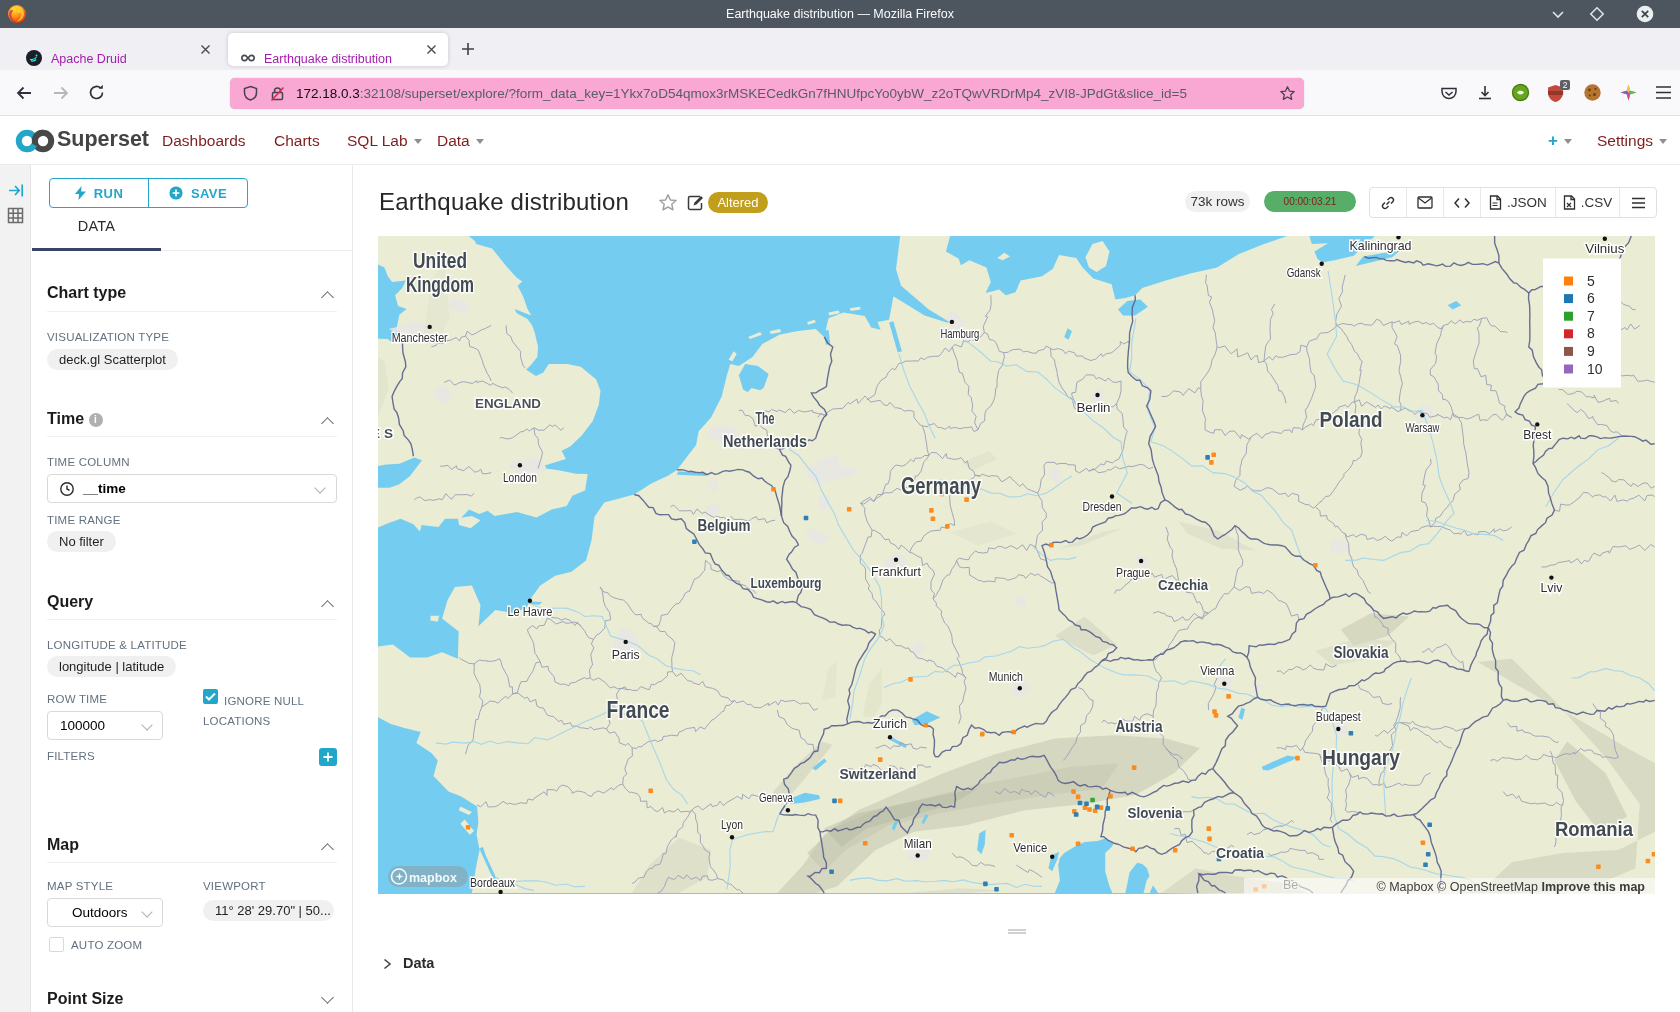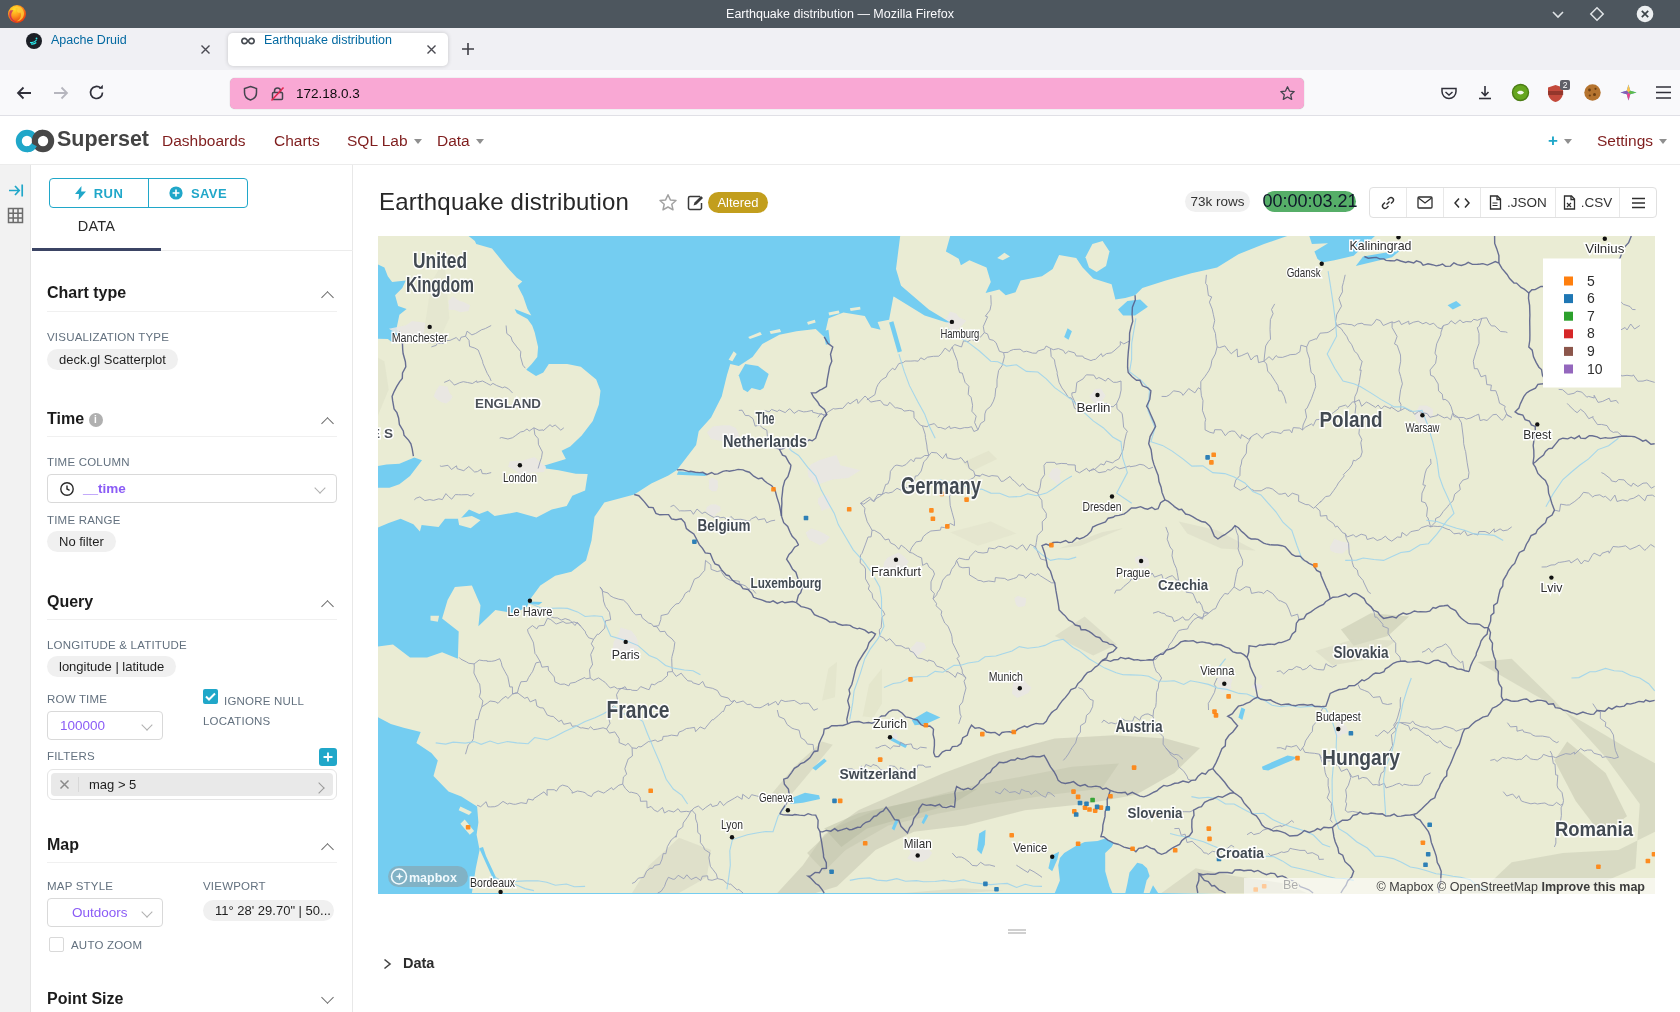--- a/index.html
+++ b/index.html
@@ -1,38 +1,38 @@
 <!DOCTYPE html>
 <html><head><meta charset="utf-8"><title>Earthquake distribution</title><style>
 *{margin:0;padding:0;box-sizing:border-box}
 html,body{width:1680px;height:1012px;overflow:hidden;font-family:"Liberation Sans",sans-serif;background:#fff}
 .titlebar{position:absolute;left:0;top:0;width:1680px;height:44px;background:#4d565e}
 .tb-title{position:absolute;left:0;right:0;top:0;height:28px;line-height:28px;text-align:center;color:#fbfbfe;font-size:12.5px}
 .winbtn{position:absolute;top:5px;width:18px;height:18px}
 .tabbar{position:absolute;left:0;top:28px;width:1680px;height:42px;background:#f0f0f4}
-.tab{position:absolute;top:5px;height:33px;border-radius:5px;font-size:12.5px;color:#0369a1;display:flex;align-items:flex-start}
+.tab{position:absolute;top:5px;height:33px;border-radius:5px;font-size:12.5px;color:#a21caf;display:flex;align-items:flex-end}
 .tab.active{background:#fff;box-shadow:0 0 4px rgba(0,0,0,.18)}
 .toolbar{position:absolute;left:0;top:70px;width:1680px;height:46px;background:#f9f9fb;border-bottom:1px solid #e0e0e6}
 .urlbar{position:absolute;left:230px;top:78px;width:1074px;height:31px;background:#f9a8d4;border-radius:5px;box-shadow:0 0 1px rgba(0,0,0,.35);display:flex;align-items:center;font-size:13.5px;color:#5b5b66}
 .navbar{position:absolute;left:0;top:117px;width:1680px;height:48px;background:#fff;border-bottom:1px solid #ececec}
 .nav-item{position:absolute;top:0;height:48px;line-height:48px;font-size:15.5px;color:#7f1d1d}
 .caret{display:inline-block;width:0;height:0;border-left:4px solid transparent;border-right:4px solid transparent;border-top:5px solid #8f8f8f;margin-left:6px;vertical-align:middle}
 .leftstrip{position:absolute;left:0;top:165px;width:31px;height:847px;background:#f2f2f2;border-right:1px solid #e4e4e4}
 .panel{position:absolute;left:32px;top:165px;width:321px;height:847px;background:#fff;border-right:1px solid #e8e8e8}
 .runsave{position:absolute;left:17px;top:13px;width:199px;height:30px;border:1px solid #20a7c9;border-radius:4px;display:flex;color:#20a7c9;font-size:13px;font-weight:700;letter-spacing:.4px}
 .runsave .seg{flex:1;display:flex;align-items:center;justify-content:center}
 .runsave .seg:first-child{border-right:1px solid #20a7c9}
 .datatab{position:absolute;left:0;top:53px;width:129px;text-align:center;font-size:14.5px;color:#2a2a2a;letter-spacing:.3px}
 .tabline{position:absolute;left:0;top:83px;width:129px;height:3px;background:#3b4464}
 .tabline2{position:absolute;left:0;top:85px;width:321px;height:1px;background:#ececec}
 .sechead{position:absolute;left:15px;font-size:16px;font-weight:600;color:#1b1b1b}
 .secdiv{position:absolute;left:15px;width:290px;height:1px;background:#f0f0f0}
 .lbl{position:absolute;font-size:11.5px;color:#63717f;letter-spacing:.2px}
 .pill{position:absolute;background:#f0f0f0;border-radius:11px;font-size:13px;color:#1f1f1f;padding:3px 12px;white-space:nowrap}
-.sel{position:absolute;height:29px;border:1px solid #d9d9d9;border-radius:4px;background:#fff;font-size:13.5px;color:#8b5cf6;display:flex;align-items:center}
+.sel{position:absolute;height:29px;border:1px solid #d9d9d9;border-radius:4px;background:#fff;font-size:13.5px;color:#000000;display:flex;align-items:center}
 .chev{position:absolute;width:8px;height:8px;border-right:1.4px solid #b0b0b0;border-bottom:1.4px solid #b0b0b0;transform:rotate(45deg)}
 .up{transform:rotate(-135deg) !important}
 .carr{position:absolute;width:9px;height:9px;border-right:1.6px solid #6a6a6a;border-bottom:1.6px solid #6a6a6a}
 .main-title{position:absolute;left:379px;top:188px;font-size:24px;font-weight:500;color:#272727;letter-spacing:.2px}
 .badge{position:absolute;border-radius:11px;font-size:13px;display:flex;align-items:center;justify-content:center}
 .btngroup{position:absolute;left:1369px;top:187px;height:31px;border:1px solid #e0e0e0;border-radius:4px;background:#fff;display:flex;align-items:center}
 .btngroup .bseg{height:100%;display:flex;align-items:center;justify-content:center;border-right:1px solid #e8e8e8;font-size:13.5px;color:#333}
 .btngroup .bseg:last-child{border-right:none}
 .checkbox{position:absolute;width:15px;height:15px;border-radius:2px}
 svg text{dominant-baseline:alphabetic}
@@ -101,20 +101,21 @@
 <div class="urlbar">
     <svg style="margin-left:12px" width="17" height="17" viewBox="0 0 17 17">
       <path d="M8.5 1.5l6 2v4c0 3.5-2.5 6.5-6 7.5-3.5-1-6-4-6-7.5v-4z" fill="none" stroke="#44444e" stroke-width="1.5"></path>
     </svg>
     <svg style="margin-left:10px" width="17" height="17" viewBox="0 0 17 17">
       <rect x="3.5" y="7.5" width="10" height="7" rx="1" fill="none" stroke="#44444e" stroke-width="1.5"></rect>
       <path d="M5.5 7.5V6a3 3 0 0 1 6 0v1.5" fill="none" stroke="#44444e" stroke-width="1.5"></path>
       <path d="M2.5 15.5l12-13" stroke="#e22850" stroke-width="1.6"></path>
     </svg>
     <span style="margin-left:10px;color:#0c0c0d">172.18.0.3</span>
+    <span>:32108/superset/explore/?form_data_key=1Ykx7oD54qmox3rMSKECedkGn7fHNUfpcYo0ybW_z2oTQwVRDrMp4_zVI8-JPdGt&amp;slice_id=5</span>
     <svg style="position:absolute;right:8px;top:7px" width="17" height="17" viewBox="0 0 17 17">
       <path d="M8.5 1.8l2 4.3 4.7.5-3.5 3.2 1 4.6-4.2-2.4-4.2 2.4 1-4.6L1.8 6.6l4.7-.5z" fill="none" stroke="#44444e" stroke-width="1.3" stroke-linejoin="round"></path>
     </svg>
   </div>
 <svg style="position:absolute;left:1440px;top:84px" width="18" height="18" viewBox="0 0 18 18">
     <path d="M2 4.5h14v3a7 7 0 0 1-14 0z" fill="none" stroke="#30303a" stroke-width="1.5"></path>
     <path d="M5.5 8l3.5 3 3.5-3" fill="none" stroke="#30303a" stroke-width="1.5"></path>
   </svg>
 <svg style="position:absolute;left:1476px;top:84px" width="18" height="18" viewBox="0 0 18 18">
     <path d="M9 2v9M5.5 8L9 11.5 12.5 8" fill="none" stroke="#30303a" stroke-width="1.6"></path>
@@ -215,29 +216,20 @@
     <div class="lbl" style="left:15px;top:528px">ROW TIME</div>
     <div class="checkbox" style="left:171px;top:524px;background:#20a7c9"><svg width="15" height="15" viewBox="0 0 15 15">
         <path d="M3 7.5l3 3 6-6" fill="none" stroke="#fff" stroke-width="2"></path>
       </svg></div>
     <div class="lbl" style="left:171px;top:526px;width:125px;line-height:20px;text-indent:21px">IGNORE NULL LOCATIONS</div>
     <div class="sel" style="left:15px;top:546px;width:116px;padding-left:12px">100000<div class="chev" style="right:11px;top:9px"></div></div>
     <div class="lbl" style="left:15px;top:585px">FILTERS</div>
     <div style="position:absolute;left:287px;top:583px;width:18px;height:18px;background:#20a7c9;border-radius:3px"><svg width="18" height="18" viewBox="0 0 18 18">
         <path d="M9 4.5v9M4.5 9h9" stroke="#fff" stroke-width="1.8"></path>
       </svg></div>
-    <div style="position:absolute;left:15px;top:604px;width:290px;height:31px;border:1px solid #e4e4e4;border-radius:6px;background:#fff">
-      <div style="position:absolute;left:3px;top:3px;right:3px;bottom:3px;background:#e9e9e9;border-radius:4px;display:flex;align-items:center;font-size:13px;color:#1f1f1f">
-      <svg width="11" height="11" viewBox="0 0 11 11" style="margin:0 8px 0 8px">
-          <path d="M1.5 1.5l8 8M9.5 1.5l-8 8" stroke="#8a8a8a" stroke-width="1.5"></path>
-        </svg>
-      <span style="border-left:1px solid #d8d8d8;padding-left:10px">mag &gt; 5</span>
-      <div class="chev" style="right:10px;top:11px;transform:rotate(-45deg);border-color:#9a9a9a"></div>
-      </div>
-    </div>
     <div class="sechead" style="top:671px">Map</div>
     <div class="carr up" style="left:291px;top:680px"></div>
     <div class="secdiv" style="top:697px"></div>
     <div class="lbl" style="left:15px;top:715px">MAP STYLE</div>
     <div class="lbl" style="left:171px;top:715px">VIEWPORT</div>
     <div class="sel" style="left:15px;top:733px;width:116px;padding-left:24px">Outdoors<div class="chev" style="right:11px;top:9px"></div></div>
     <div class="pill" style="left:171px;top:735px;max-width:131px;overflow:hidden">11° 28' 29.70" | 50...</div>
     <div class="checkbox" style="left:17px;top:772px;background:#fff;border:1.5px solid #d9d9d9"></div>
     <div class="lbl" style="left:39px;top:774px">AUTO ZOOM</div>
     <div class="sechead" style="top:825px">Point Size</div>
@@ -246,21 +238,21 @@
 <div class="main-title">Earthquake distribution</div>
 <svg style="position:absolute;left:658px;top:193px" width="20" height="20" viewBox="0 0 20 20">
     <path d="M10 1.8l2.4 5.1 5.6.6-4.2 3.8 1.2 5.5-5-2.8-5 2.8 1.2-5.5L2 7.5l5.6-.6z" fill="none" stroke="#a2a2a2" stroke-width="1.5" stroke-linejoin="round"></path>
   </svg>
 <svg style="position:absolute;left:687px;top:194px" width="18" height="18" viewBox="0 0 18 18">
     <path d="M13 2.5h-10a1.5 1.5 0 0 0-1.5 1.5v10A1.5 1.5 0 0 0 3 15.5h10a1.5 1.5 0 0 0 1.5-1.5V9" fill="none" stroke="#3a3a3a" stroke-width="1.5"></path>
     <path d="M6.5 11.5l1-3L14 2l2 2-6.5 6.5z" fill="#3a3a3a"></path>
   </svg>
 <div class="badge" style="left:708px;top:192px;width:60px;height:21px;background:#c29e1d;color:#fff">Altered</div>
 <div class="badge" style="left:1185px;top:191px;width:65px;height:21px;background:#f0f0f0;color:#333;font-size:13.5px">73k rows</div>
-<div class="badge" style="left:1264px;top:191px;width:92px;height:21px;background:#56ae68;color:#0f172a;font-size:18px">00:00:03.21</div>
+<div class="badge" style="left:1264px;top:191px;width:92px;height:21px;background:#56ae68;color:#7f1d1d;font-size:10px">00:00:03.21</div>
 <div class="btngroup">
     <div class="bseg" style="width:37px">
       <svg width="16" height="16" viewBox="0 0 16 16">
         <path d="M6.5 9.5l3-3M5 7.5L3 9.5a2.5 2.5 0 0 0 3.5 3.5l2-2M11 8.5l2-2A2.5 2.5 0 0 0 9.5 3l-2 2" fill="none" stroke="#2f2f2f" stroke-width="1.4"></path>
       </svg>
     </div>
     <div class="bseg" style="width:37px">
       <svg width="16" height="13" viewBox="0 0 16 13">
         <rect x="1" y="1" width="14" height="11" rx="1" fill="none" stroke="#2f2f2f" stroke-width="1.3"></rect>
         <path d="M1.5 2l6.5 5 6.5-5" fill="none" stroke="#2f2f2f" stroke-width="1.3"></path>

